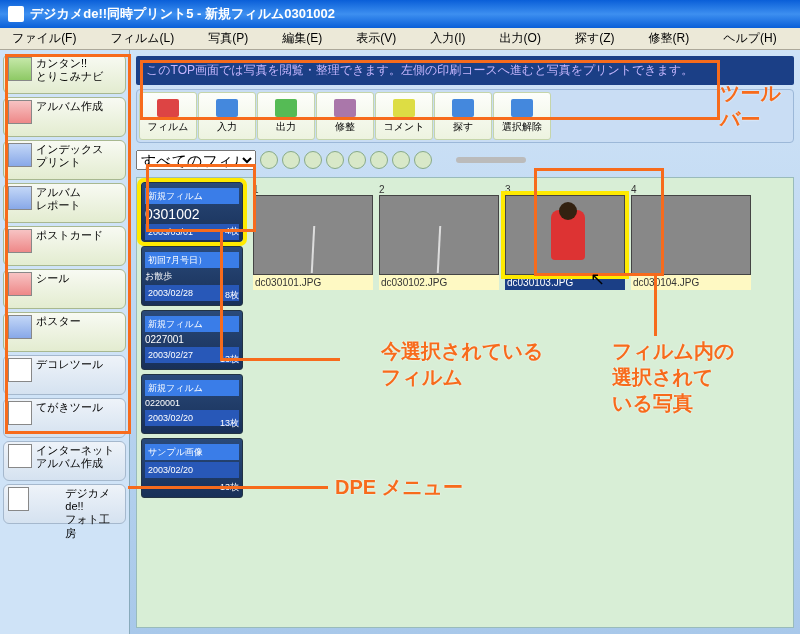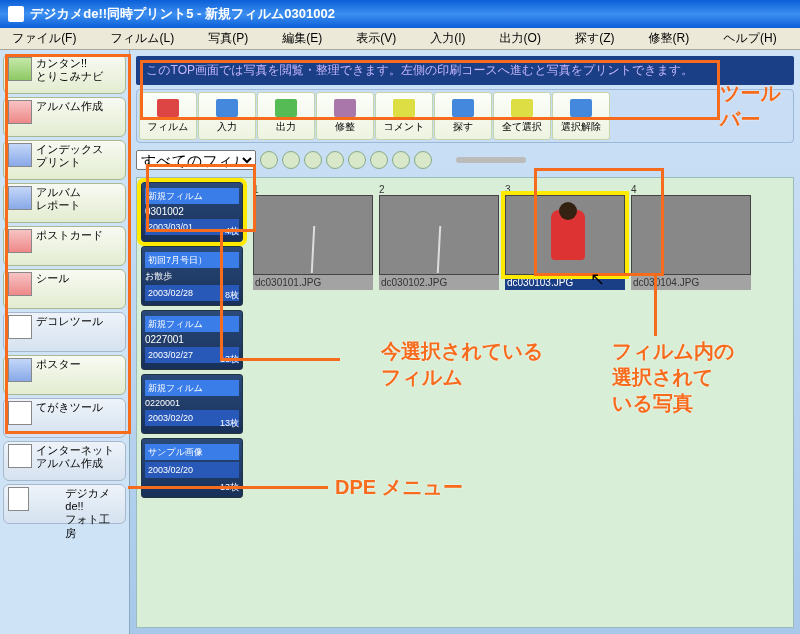--- a/index.html
+++ b/index.html
@@ -48,21 +48,21 @@
 .film .bar { background: #3a7de8; height: 16px; margin: 2px 0; display: flex; align-items: center; padding: 0 3px; font-size: 9px; }
 .film .bar.date { background: #2858b8; }
 .film .cnt { position: absolute; right: 3px; bottom: 3px; font-size: 9px; }
 
 
 .thumbs { flex: 1; display: flex; align-items: flex-start; padding: 6px; gap: 6px; }
 .thumb { width: 120px; display: flex; flex-direction: column; }
 .thumb .num { font-size: 10px; color: #333; }
 .thumb .img { height: 80px; background: #888; border: 1px solid #444; position: relative; overflow: hidden; }
 .thumb.sel .img { outline: 4px solid #ffea00; }
-.thumb .cap { font-size: 10px; color: #333; padding: 2px; text-align: left; background: #a3a3a3; }
+.thumb .cap { font-size: 10px; color: #333; padding: 2px; text-align: left; background: #fef9c3; }
 .thumb.sel .cap { background: #1b3f86; color: #fff; }
 
 
 .road { background: linear-gradient(to bottom, #bcd 0%, #bcd 35%, #789 35%, #556 100%); }
 .road::after { content:""; position:absolute; left:50%; top:38%; width:2px; height:60%; background:#ddd; transform: translateX(-50%) skewX(-3deg); }
 .park { background: linear-gradient(to bottom, #acd 0%, #acd 30%, #8a6 30%, #584 100%); }
 .girl { background: linear-gradient(to bottom, #9cb 0%, #9cb 40%, #dd3 40%, #bb2 100%); }
 .girl::before { content:""; position:absolute; left:38%; top:18%; width:34px; height:50px; background:#d33; border-radius:8px 8px 4px 4px; }
 .girl::after { content:""; position:absolute; left:45%; top:8%; width:18px; height:18px; background:#321; border-radius:50%; }
 
@@ -116,30 +116,30 @@
 レポート</div>
       </div>
       <div class="side-btn">
         <div class="ic red"></div>
         <div style="white-space: pre-line;">ポストカード</div>
       </div>
       <div class="side-btn">
         <div class="ic red"></div>
         <div style="white-space: pre-line;">シール</div>
       </div>
-      <div class="side-btn alt">
-        <div class="ic "></div>
-        <div style="white-space: pre-line;">デコレツール</div>
-      </div>
       <div class="side-btn">
         <div class="ic blue"></div>
         <div style="white-space: pre-line;">ポスター</div>
       </div>
       <div class="side-btn alt">
         <div class="ic "></div>
+        <div style="white-space: pre-line;">デコレツール</div>
+      </div>
+      <div class="side-btn alt">
+        <div class="ic "></div>
         <div style="white-space: pre-line;">てがきツール</div>
       </div>
       <div class="side-btn alt">
         <div class="ic "></div>
         <div style="white-space: pre-line;">インターネット
 アルバム作成</div>
       </div>
       <div class="side-btn alt">
         <div class="ic "></div>
         <div style="white-space: pre-line; margin-left: 32px;">デジカメde!!
@@ -167,24 +167,20 @@
           <div class="ti p"></div>
           <div>修整</div>
         </div>
         <div class="tool">
           <div class="ti y"></div>
           <div>コメント</div>
         </div>
         <div class="tool">
           <div class="ti b"></div>
           <div>探す</div>
-        </div>
-        <div class="tool">
-          <div class="ti y"></div>
-          <div>全て選択</div>
         </div>
         <div class="tool">
           <div class="ti b"></div>
           <div>選択解除</div>
         </div>
       </div>
 
     <div class="subbar">
       <select>
         <option>すべてのフィルム</option>
@@ -197,21 +193,21 @@
       <div class="dot"></div>
       <div class="dot"></div>
       <div class="dot"></div>
       <div class="sl"></div>
     </div>
 
     <div class="workspace">
       <div class="films" id="films">
           <div class="film sel">
             <div class="bar">新規フィルム</div>
-            <div style="font-size:10px">0301002</div>
+            <div style="font-size:14px">0301002</div>
             <div class="bar date">2003/03/01</div>
             <div class="cnt">4枚</div>
           </div>
           <div class="film">
             <div class="bar">初回7月号日）</div>
             <div style="font-size:9px">お散歩</div>
             <div class="bar date">2003/02/28</div>
             <div class="cnt">8枚</div>
           </div>
           <div class="film">

